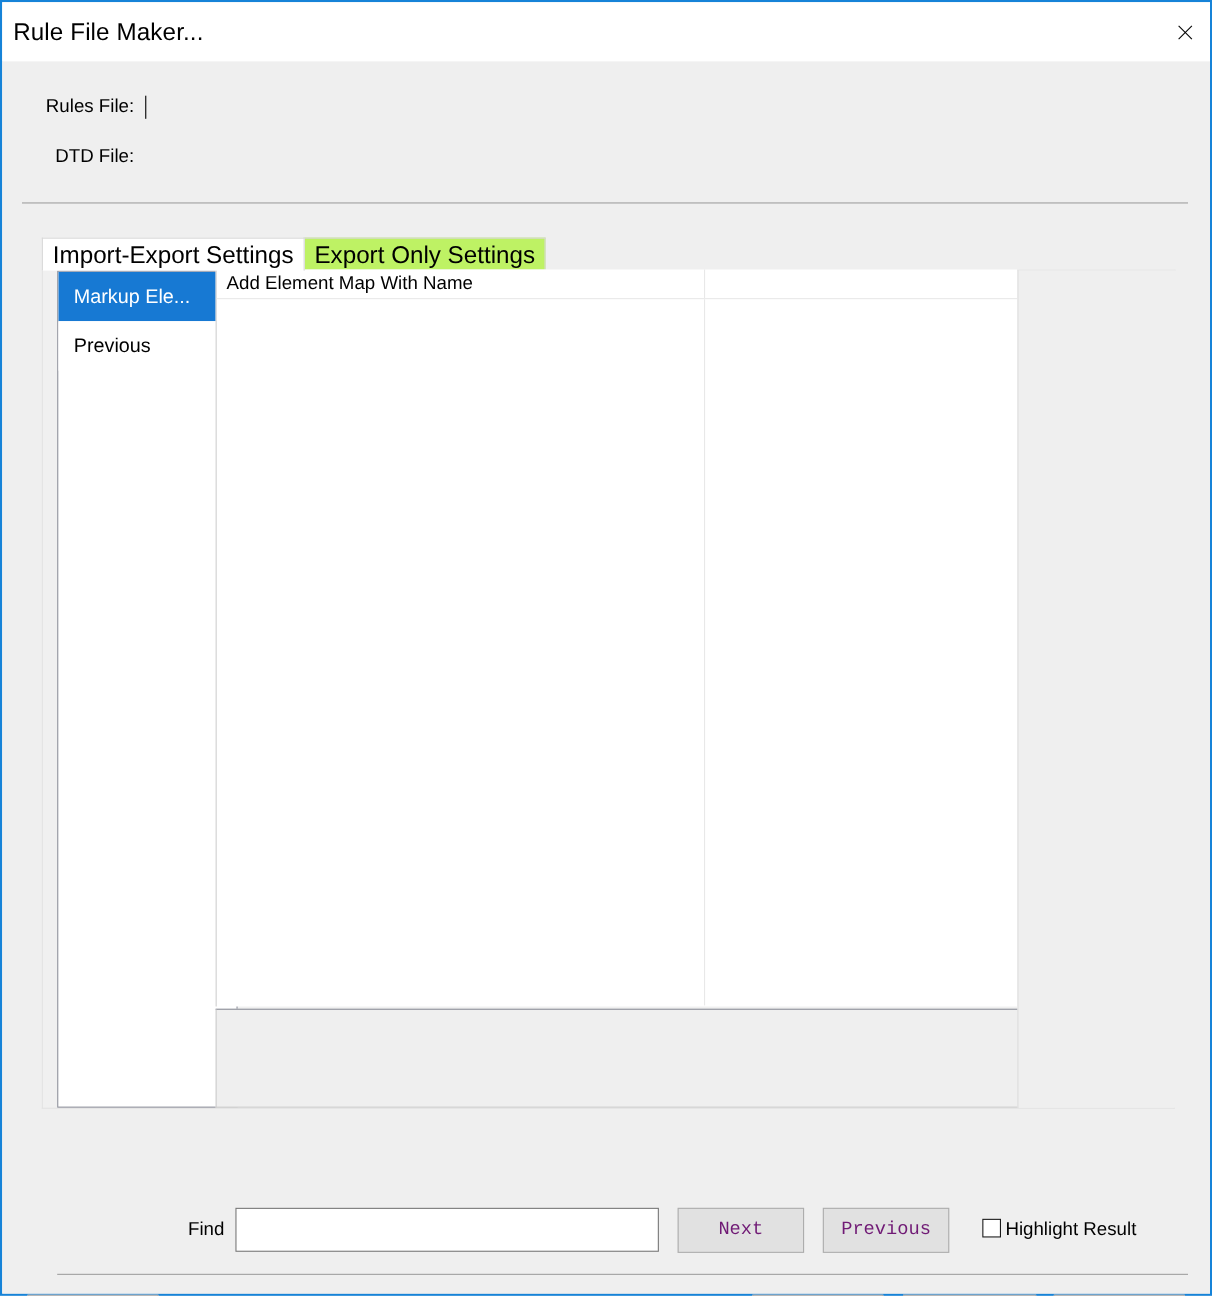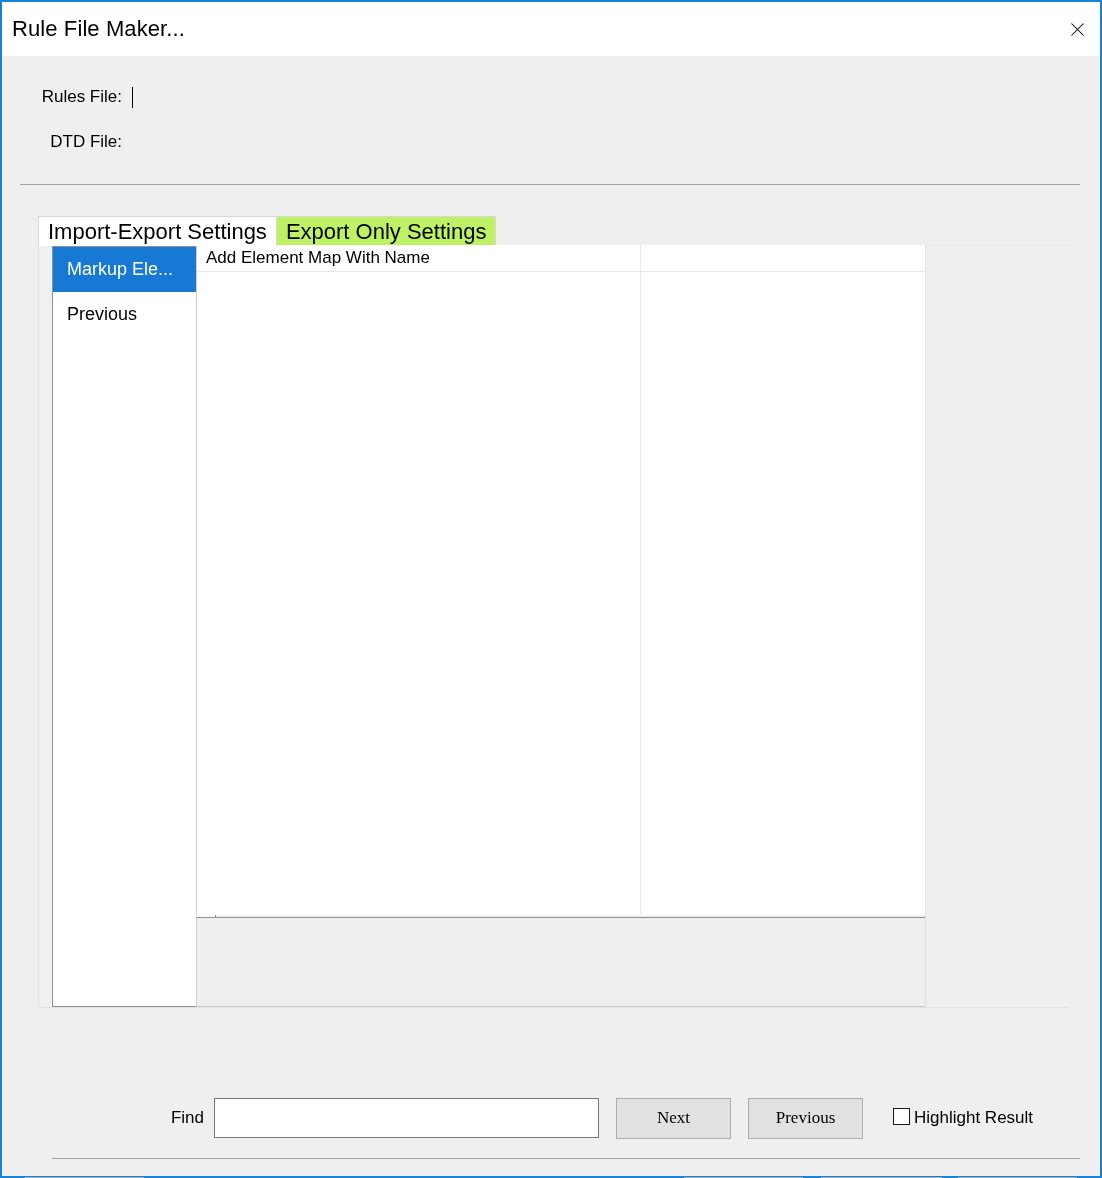--- a/index.html
+++ b/index.html
@@ -272,23 +272,23 @@
     border: 1px solid #767676;
     background: #ffffff;
     font-family: "Liberation Sans", sans-serif;
     font-size: 16px;
     padding: 0 6px;
     outline: none;
   }
   .btn {
     background: #e1e1e1;
     border: 1px solid #adadad;
-    font-family: Liberation Serif, serif;
+    font-family: Liberation Mono, monospace;
     font-size: 17px;
-    color: #000000;
+    color: #701a75;
     cursor: default;
     padding: 0;
   }
   .btn-next, .btn-prev {
     width: 115px;
     height: 41px;
     margin-left: 17px;
   }
   .chkwrap {
     display: flex;

